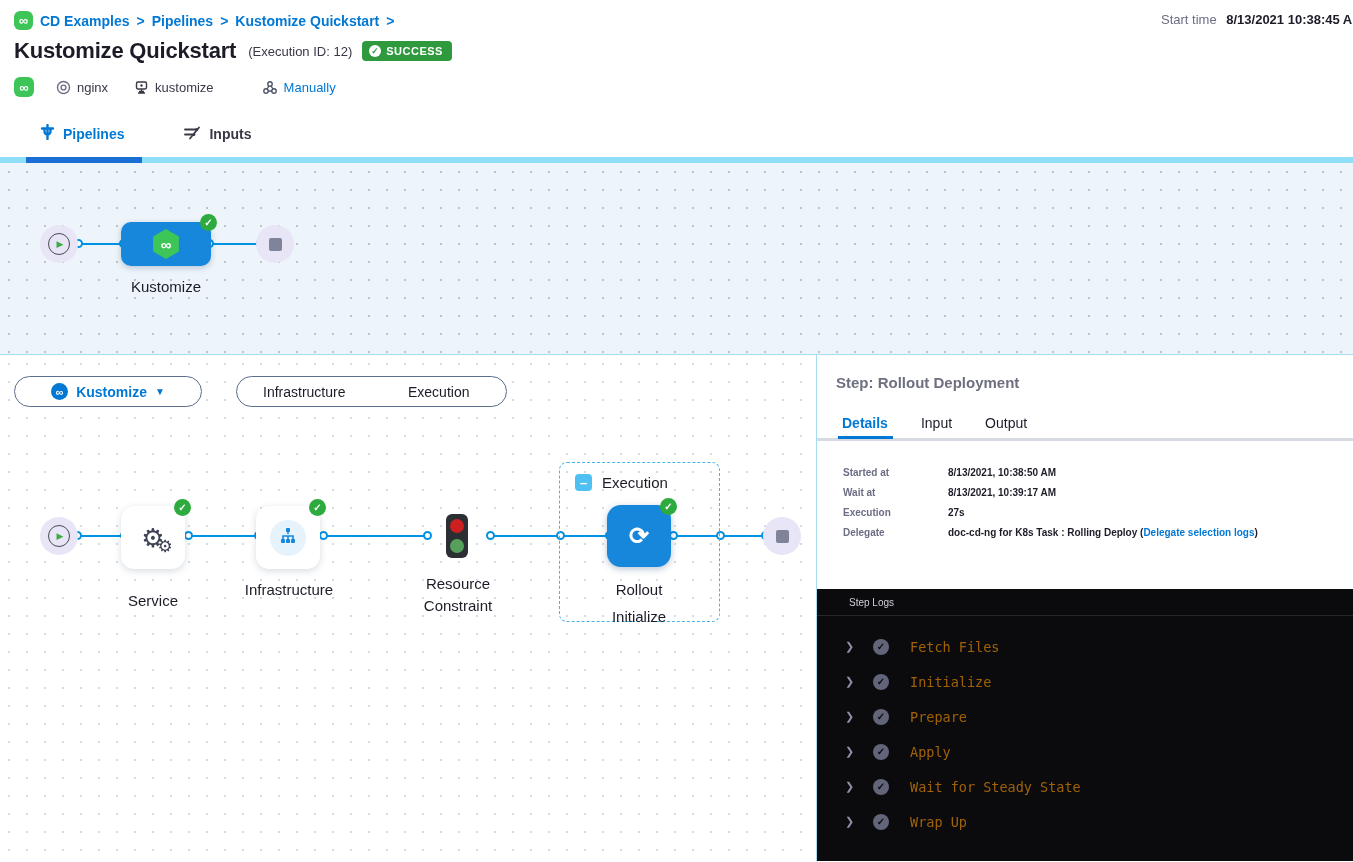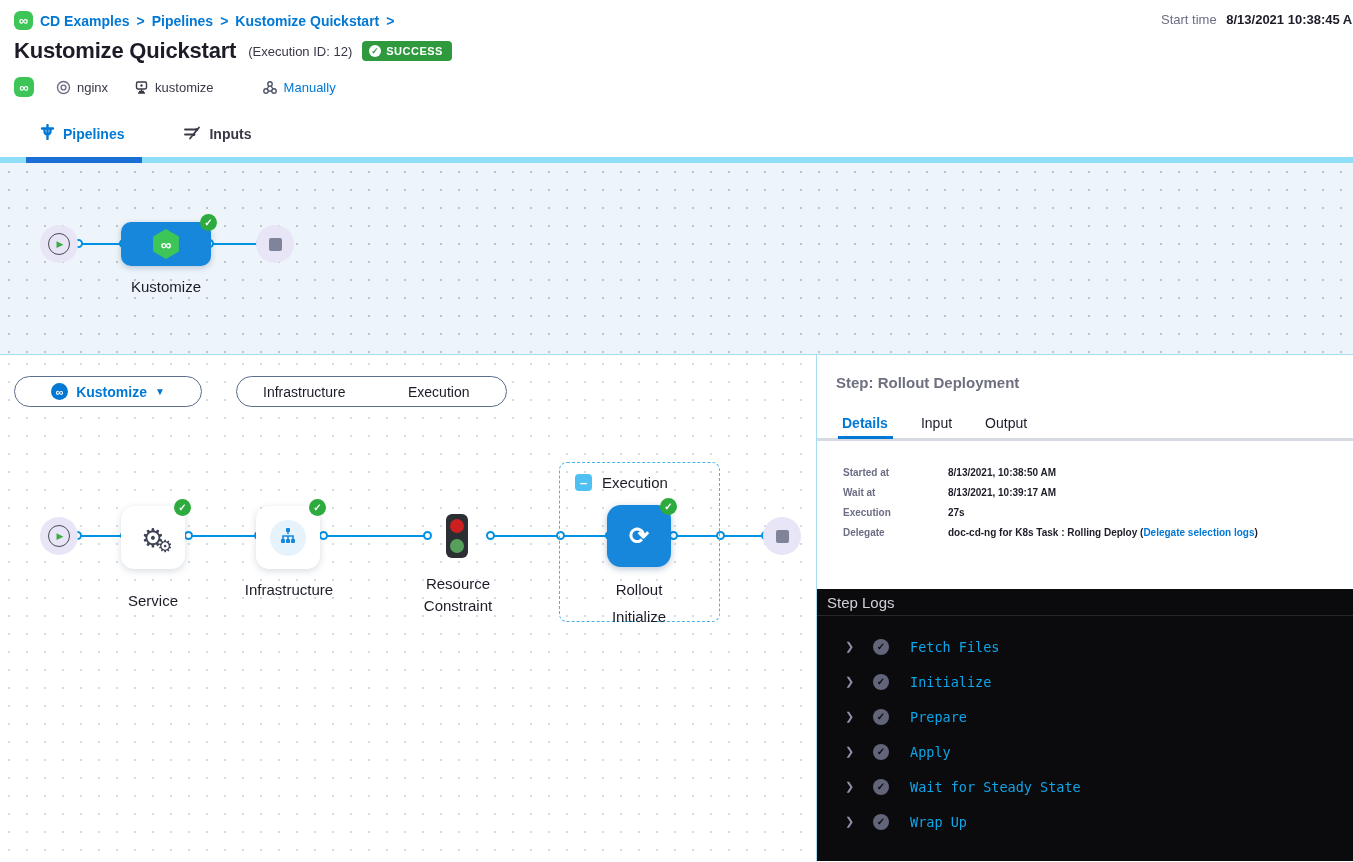--- a/index.html
+++ b/index.html
@@ -101,28 +101,28 @@
   .ptab.active { color:#0278d5; font-weight:600; }
   .ptab-underline { position:absolute; left:21px; top:81px; width:55px; height:3px; background:#0278d5; z-index:2; }
   .ptab-rule { position:absolute; left:0; top:83px; width:536px; height:3px; background:#d8dae3; }
   .details { position:absolute; left:26px; top:112px; }
   .drow { display:flex; height:20px; align-items:flex-start; font-size:10px; }
   .dlabel { width:105px; color:#6b6d85; font-weight:600; }
   .dvalue { color:#1c1c28; font-weight:700; white-space:nowrap; }
   .dlink { color:#0278d5; font-weight:700; cursor:pointer; }
 
   .logs { position:absolute; left:0; top:234px; width:536px; height:272px; background:#0b0b0e; }
-  .logs-head { height:27px; display:flex; align-items:center; padding-left:10px;
-    font-size:15px; color:#cfd0d8; border-bottom:1px solid #26262e; }
+  .logs-head { height:27px; display:flex; align-items:center; padding-left:32px;
+    font-size:10px; color:#cfd0d8; border-bottom:1px solid #26262e; }
   .log-rows { padding-top:13px; }
   .log-row { height:35px; display:flex; align-items:center; cursor:pointer; }
   .log-chevron { width:14px; margin-left:28px; color:#8e90a6; font-size:11px; }
   .log-check { width:16px; height:16px; margin-left:14px; border-radius:50%; background:#62657a; color:#0b0b0e;
     font-size:10px; font-weight:900; display:flex; align-items:center; justify-content:center; }
-  .log-text { margin-left:21px; font-family:"DejaVu Sans Mono", monospace; font-size:13.5px; color:#0ea5e9; }
+  .log-text { margin-left:21px; font-family:"DejaVu Sans Mono", monospace; font-size:13.5px; color:#a16207; }
 </style>
 </head>
 <body>
 
 <div class="header">
   <div class="breadcrumb">
     <span class="cd-icon">∞</span>
     <span class="crumb">CD Examples</span>
     <span class="crumb-sep">&gt;</span>
     <span class="crumb">Pipelines</span>

